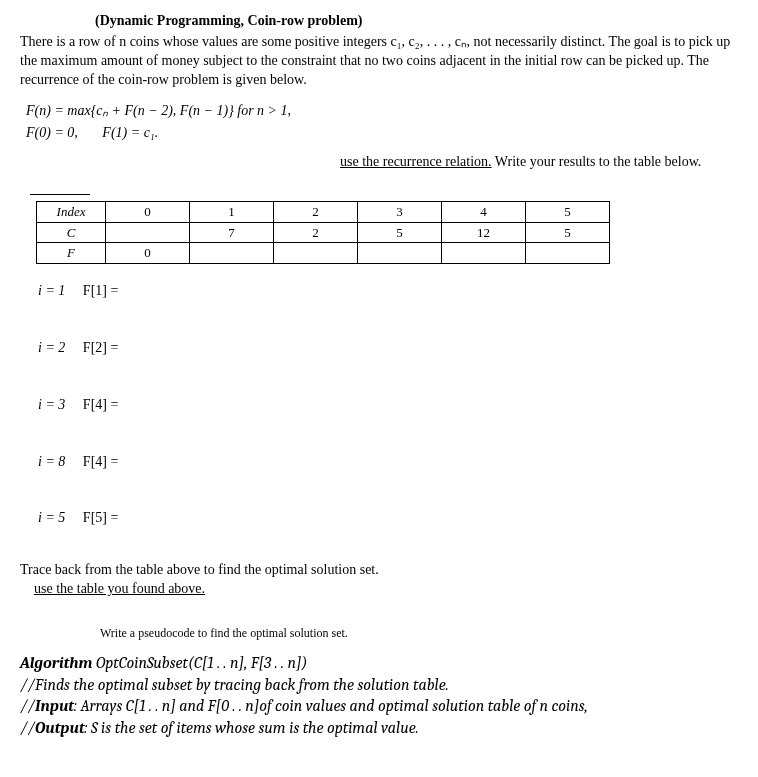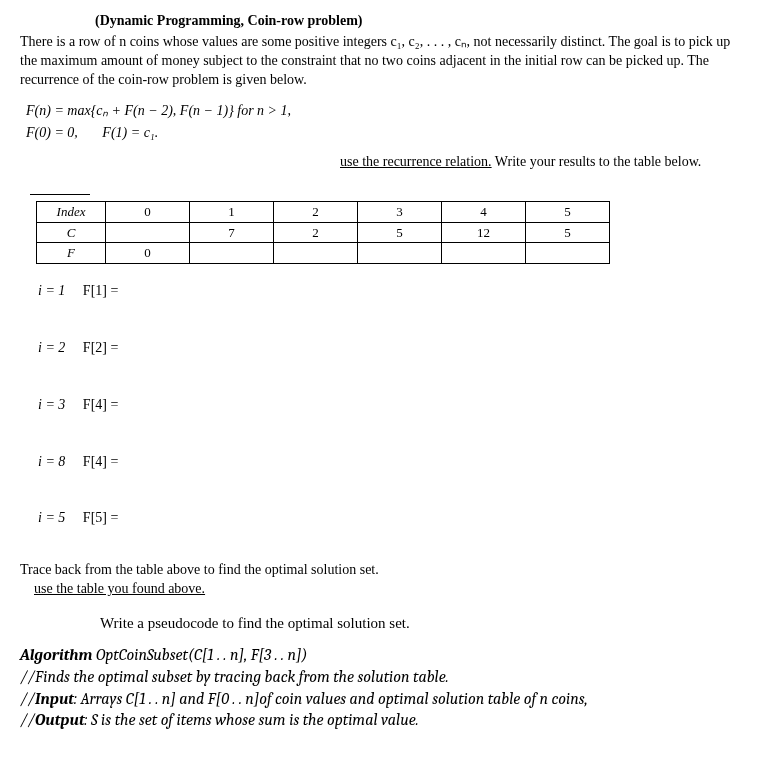--- a/index.html
+++ b/index.html
@@ -60,22 +60,22 @@
     font-family: "Times New Roman", serif;
   }
   .iter-row .eq { font-style: normal; }
   .trace-line {
     margin-top: 8px;
   }
   .trace-sub {
     margin-left: 14px;
   }
   .pseudo-head {
-    margin: 14px 0 12px 80px;
-    font-size: 15px;
+    margin: 26px 0 12px 80px;
+    font-size: 12px;
   }
   .algo {
     font-family: Cambria, "Times New Roman", serif;
     font-style: italic;
     font-size: 16px;
     line-height: 1.35;
   }
   .algo .kw { font-weight: bold; font-style: italic; }
 </style>
 </head>

